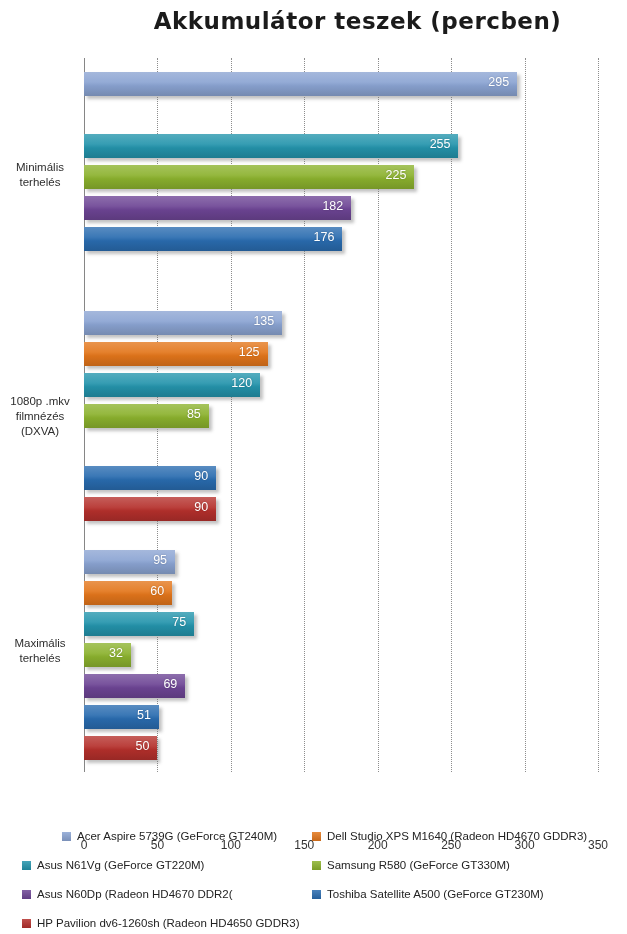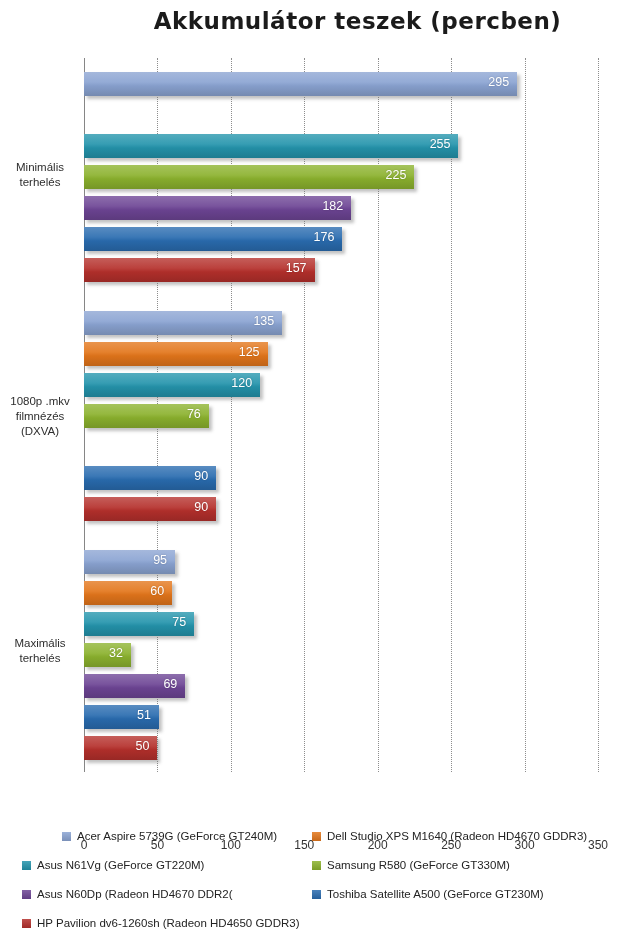--- a/index.html
+++ b/index.html
@@ -149,41 +149,37 @@
           <div class="bar-label" style="left: 406.429px; transform: translateX(-100%);">225</div>
         </div>
         <div class="bar-row" style="top: 124px; width: 100%;">
           <div class="bar" style="left: 84px; width: 267.28px; background: linear-gradient(rgb(141, 110, 172) 0%, rgb(121, 84, 157) 42%, rgb(105, 66, 143) 58%, rgb(92, 58, 125) 100%);"></div>
           <div class="bar-label" style="left: 343.28px; transform: translateX(-100%);">182</div>
         </div>
         <div class="bar-row" style="top: 155px; width: 100%;">
           <div class="bar" style="left: 84px; width: 258.469px; background: linear-gradient(rgb(89, 140, 193) 0%, rgb(59, 120, 182) 42%, rgb(40, 104, 169) 58%, rgb(35, 91, 148) 100%);"></div>
           <div class="bar-label" style="left: 334.469px; transform: translateX(-100%);">176</div>
         </div>
-        <div class="bar-row" style="top: 186px; width: 100%;">
-          <div class="bar" style="left: 84px; width: 230.566px; background: linear-gradient(rgb(197, 94, 90) 0%, rgb(187, 65, 61) 42%, rgb(174, 46, 42) 58%, rgb(152, 40, 37) 100%);"></div>
-          <div class="bar-label" style="left: 306.566px; transform: translateX(-100%);">157</div>
-        </div>
       </div>
       <div class="bar-group" style="top: 255px; height: 217px;">
         <div class="bar-row" style="top: 0px; width: 100%;">
           <div class="bar" style="left: 84px; width: 198.257px; background: linear-gradient(rgb(165, 184, 220) 0%, rgb(148, 171, 214) 42%, rgb(133, 157, 202) 58%, rgb(117, 138, 176) 100%);"></div>
           <div class="bar-label" style="left: 274.257px; transform: translateX(-100%);">135</div>
         </div>
         <div class="bar-row" style="top: 31px; width: 100%;">
           <div class="bar" style="left: 84px; width: 183.571px; background: linear-gradient(rgb(233, 148, 77) 0%, rgb(229, 129, 45) 42%, rgb(218, 113, 26) 58%, rgb(191, 99, 23) 100%);"></div>
           <div class="bar-label" style="left: 259.571px; transform: translateX(-100%);">125</div>
         </div>
         <div class="bar-row" style="top: 62px; width: 100%;">
           <div class="bar" style="left: 84px; width: 176.229px; background: linear-gradient(rgb(84, 172, 190) 0%, rgb(54, 157, 179) 42%, rgb(35, 142, 165) 58%, rgb(30, 124, 144) 100%);"></div>
           <div class="bar-label" style="left: 252.229px; transform: translateX(-100%);">120</div>
         </div>
         <div class="bar-row" style="top: 93px; width: 100%;">
           <div class="bar" style="left: 84px; width: 124.829px; background: linear-gradient(rgb(165, 195, 92) 0%, rgb(149, 184, 63) 42%, rgb(134, 171, 44) 58%, rgb(118, 150, 39) 100%);"></div>
-          <div class="bar-label" style="left: 200.829px; transform: translateX(-100%);">76</div>
+          <div class="bar-label" style="left: 200.829px; transform: translateX(-100%);">85</div>
         </div>
         <div class="bar-row" style="top: 155px; width: 100%;">
           <div class="bar" style="left: 84px; width: 132.171px; background: linear-gradient(rgb(89, 140, 193) 0%, rgb(59, 120, 182) 42%, rgb(40, 104, 169) 58%, rgb(35, 91, 148) 100%);"></div>
           <div class="bar-label" style="left: 208.171px; transform: translateX(-100%);">90</div>
         </div>
         <div class="bar-row" style="top: 186px; width: 100%;">
           <div class="bar" style="left: 84px; width: 132.171px; background: linear-gradient(rgb(197, 94, 90) 0%, rgb(187, 65, 61) 42%, rgb(174, 46, 42) 58%, rgb(152, 40, 37) 100%);"></div>
           <div class="bar-label" style="left: 208.171px; transform: translateX(-100%);">90</div>
         </div>
       </div>

